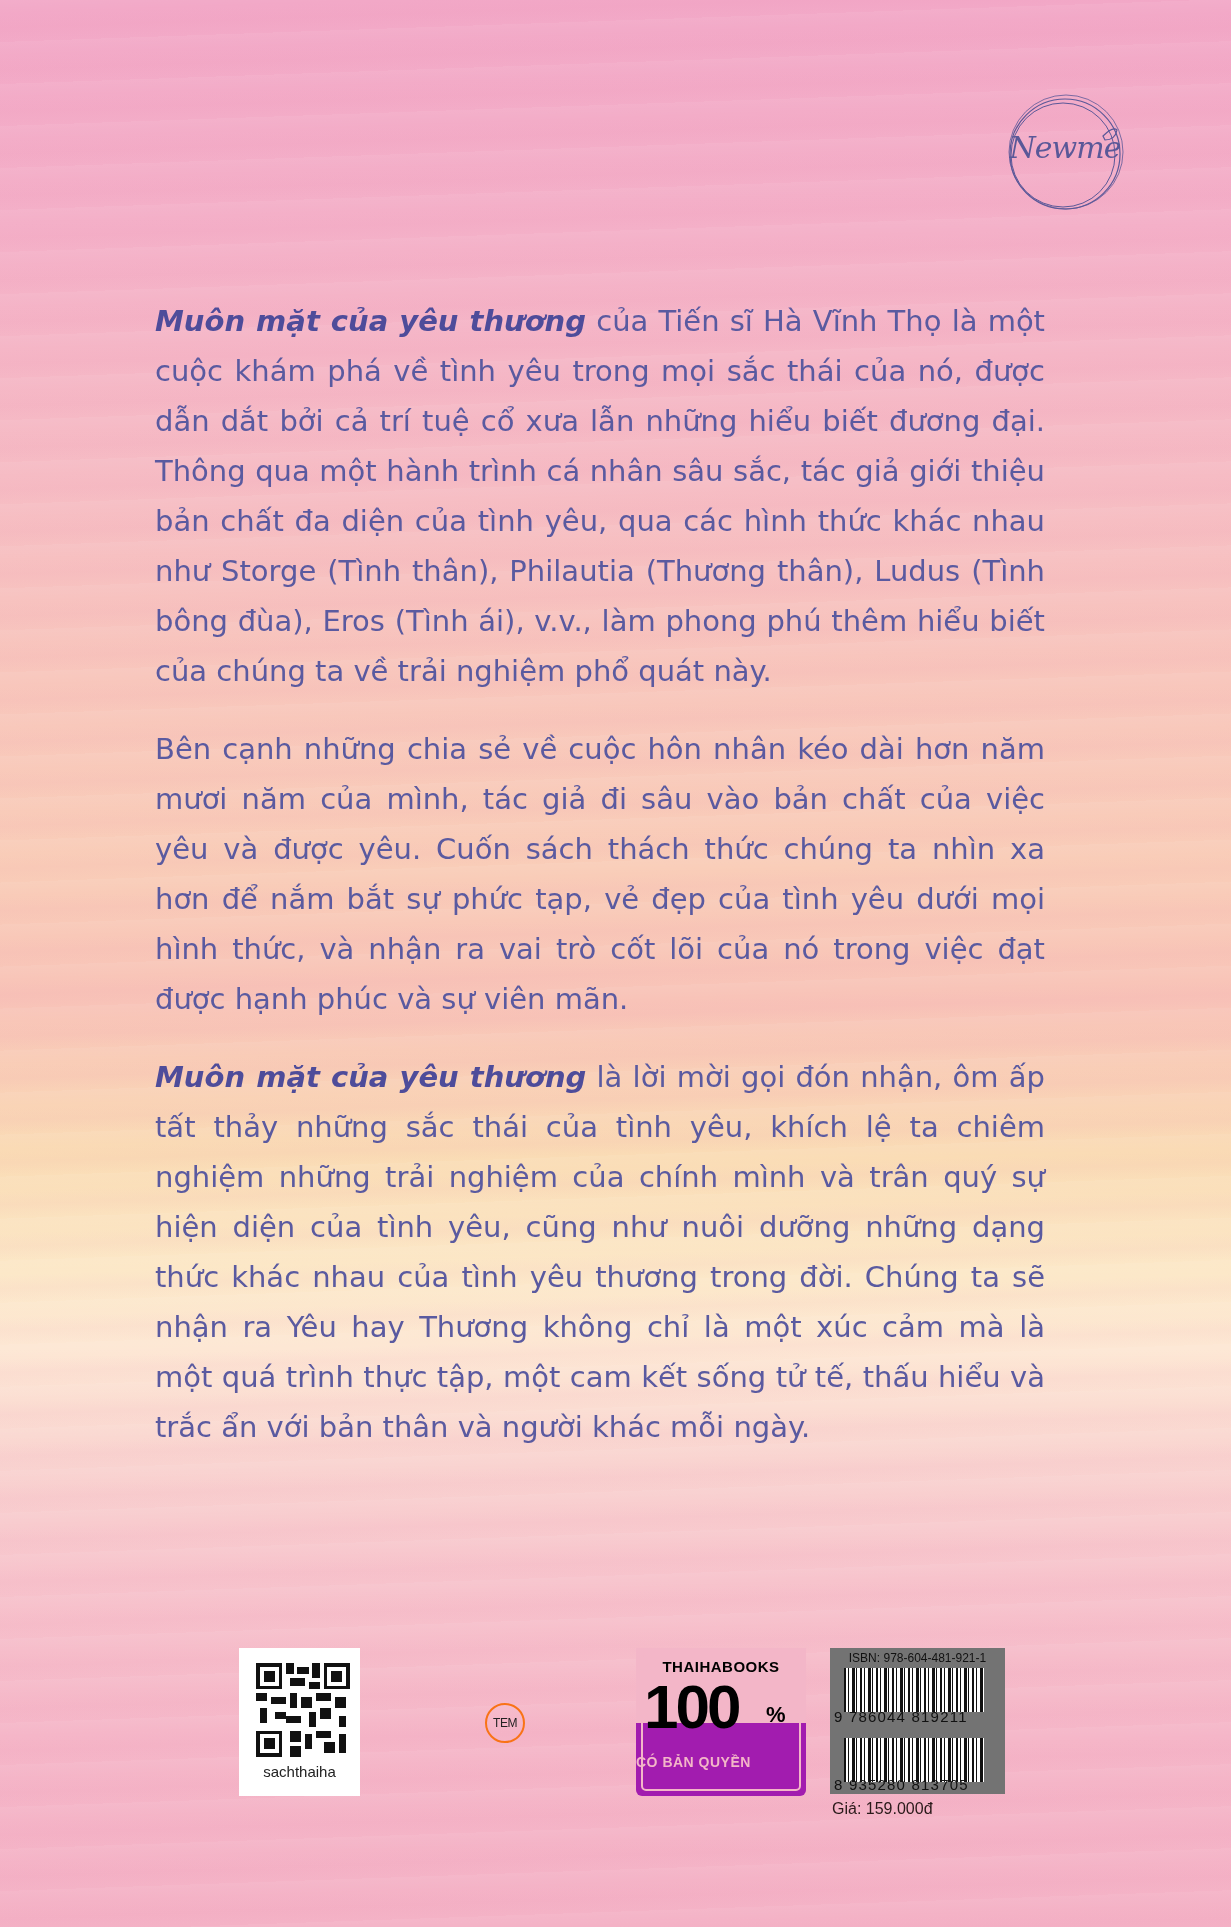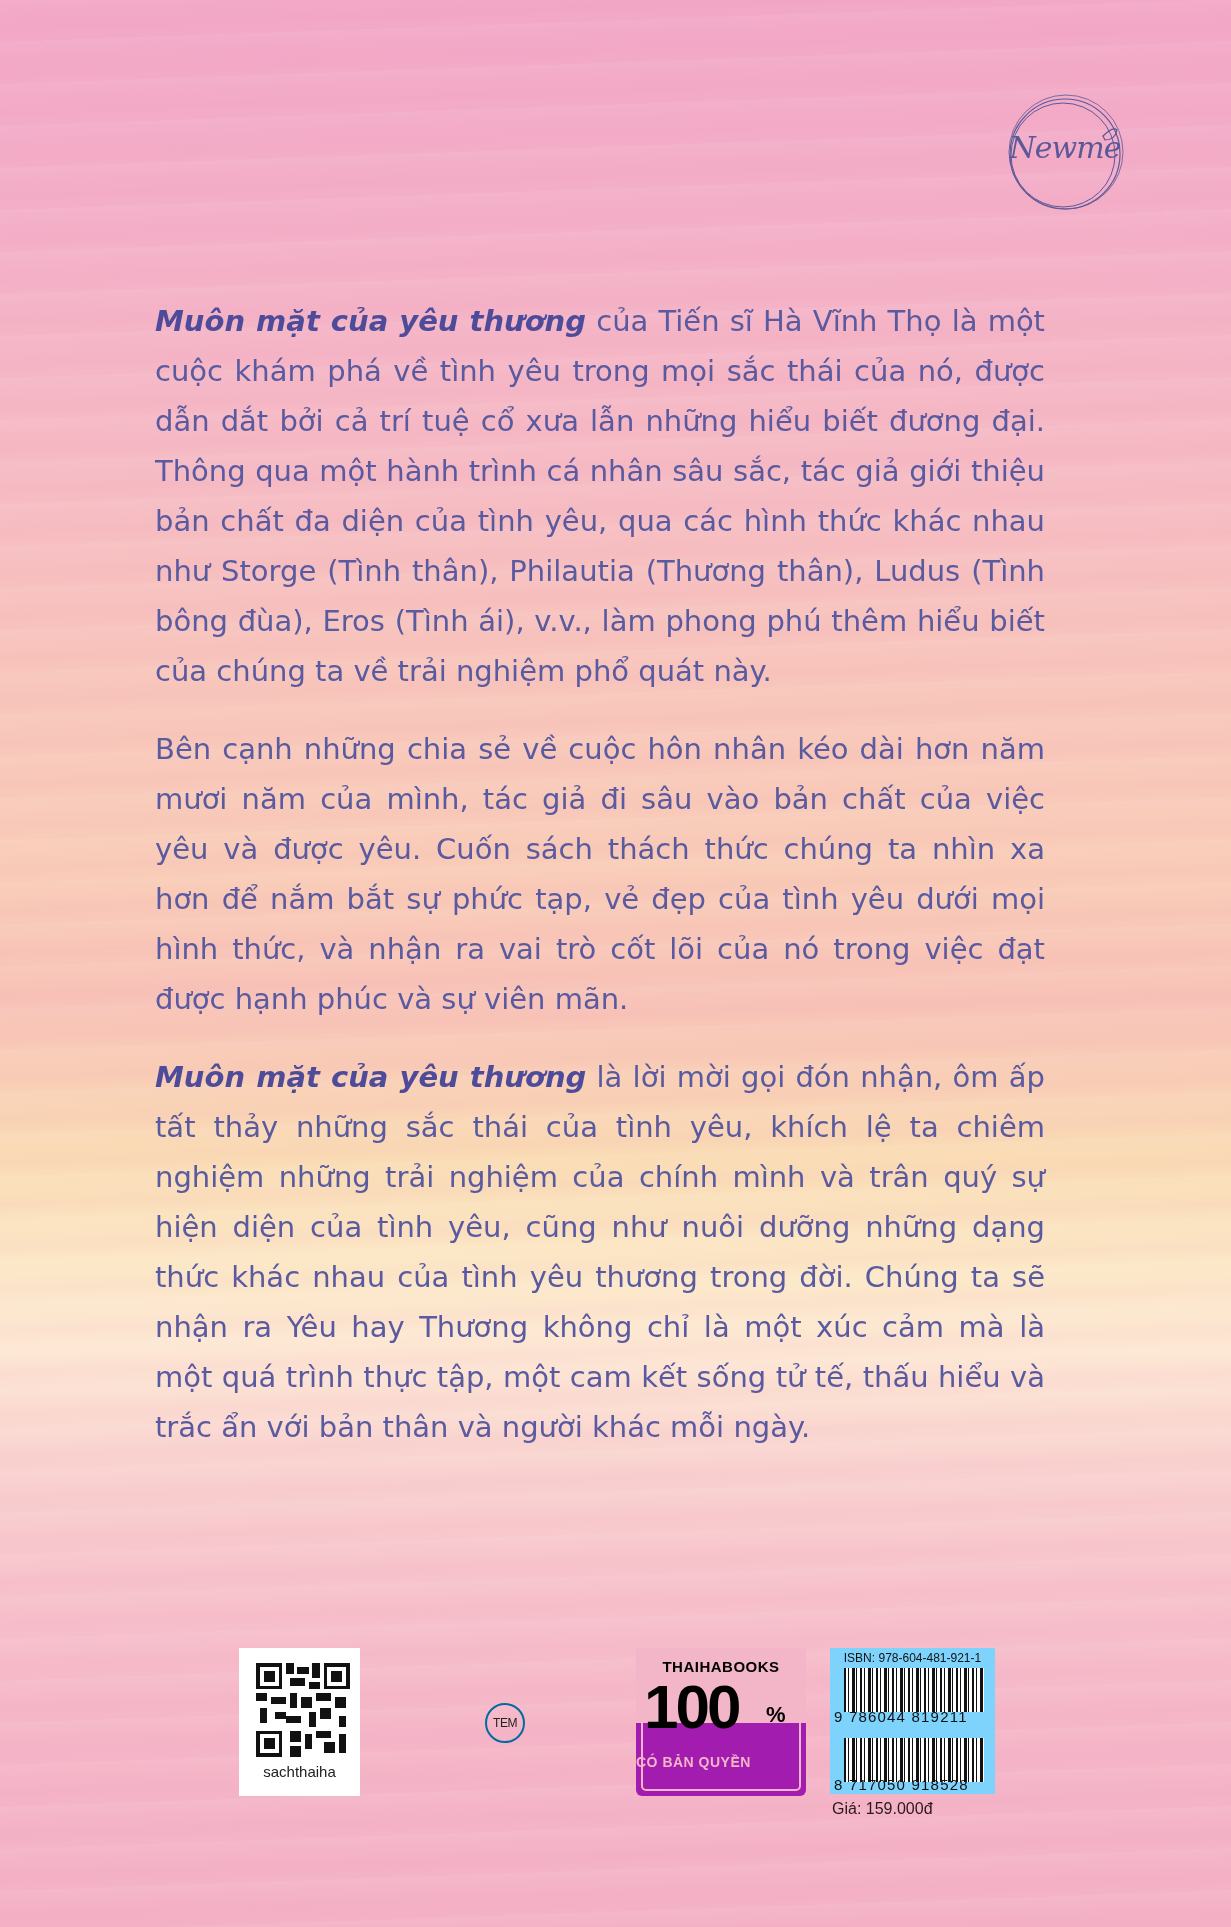--- a/index.html
+++ b/index.html
@@ -75,21 +75,21 @@
   }
   .qr-label {
     position: absolute; left: 0; right: 0; top: 115px;
     text-align: center; font-size: 15px; color: #222;
     font-family: "Liberation Sans", sans-serif;
   }
   .tem {
     position: absolute;
     left: 485px; top: 1703px;
     width: 36px; height: 36px;
-    border: 2px solid #0369a1;
+    border: 2px solid #f97316;
     border-radius: 50%;
     display: flex; align-items: center; justify-content: center;
     font-size: 12px; color: #222;
     font-family: "Liberation Sans", sans-serif;
     letter-spacing: -0.5px;
   }
   .badge {
     position: absolute;
     left: 636px; top: 1648px;
     width: 170px; height: 148px;
@@ -120,23 +120,24 @@
     font-weight: bold; font-size: 22px; color: #000;
   }
   .badge-sub {
     position: absolute; left: 0; right: 0; top: 106px;
     text-align: left; font-size: 14px; font-weight: bold; color: #f3b6c8; letter-spacing: 0.5px;
   }
   .barcode-box {
     position: absolute;
     left: 830px; top: 1648px;
     width: 165px; height: 146px;
-    background: #7dd3fc;
+    background: #737373;
     font-family: "Liberation Sans", sans-serif;
     color: #111;
+    padding-left: 10px;
   }
   .isbn-label {
     position: absolute; left: 0; right: 0; top: 3px;
     text-align: center; font-size: 12px;
   }
   .bars {
     position: absolute; left: 14px; width: 140px; height: 44px;
     background: repeating-linear-gradient(90deg,
       #111 0 2px, #fff 2px 4px, #111 4px 5px, #fff 5px 8px,
       #111 8px 11px, #fff 11px 12px, #111 12px 13px, #fff 13px 16px);
@@ -224,16 +225,16 @@
   <div class="badge-100">100</div>
   <div class="badge-pct">%</div>
   <div class="badge-sub">CÓ BẢN QUYỀN</div>
 </div>
 
 <div class="barcode-box">
   <div class="isbn-label">ISBN: 978-604-481-921-1</div>
   <div class="bars b1"></div>
   <div class="bar-num n1">9 786044 819211</div>
   <div class="bars b2"></div>
-  <div class="bar-num n2">8 717050 918528</div>
+  <div class="bar-num n2">8 935280 813705</div>
 </div>
 
 <div class="price">Giá: 159.000đ</div>
 
 </body></html>

